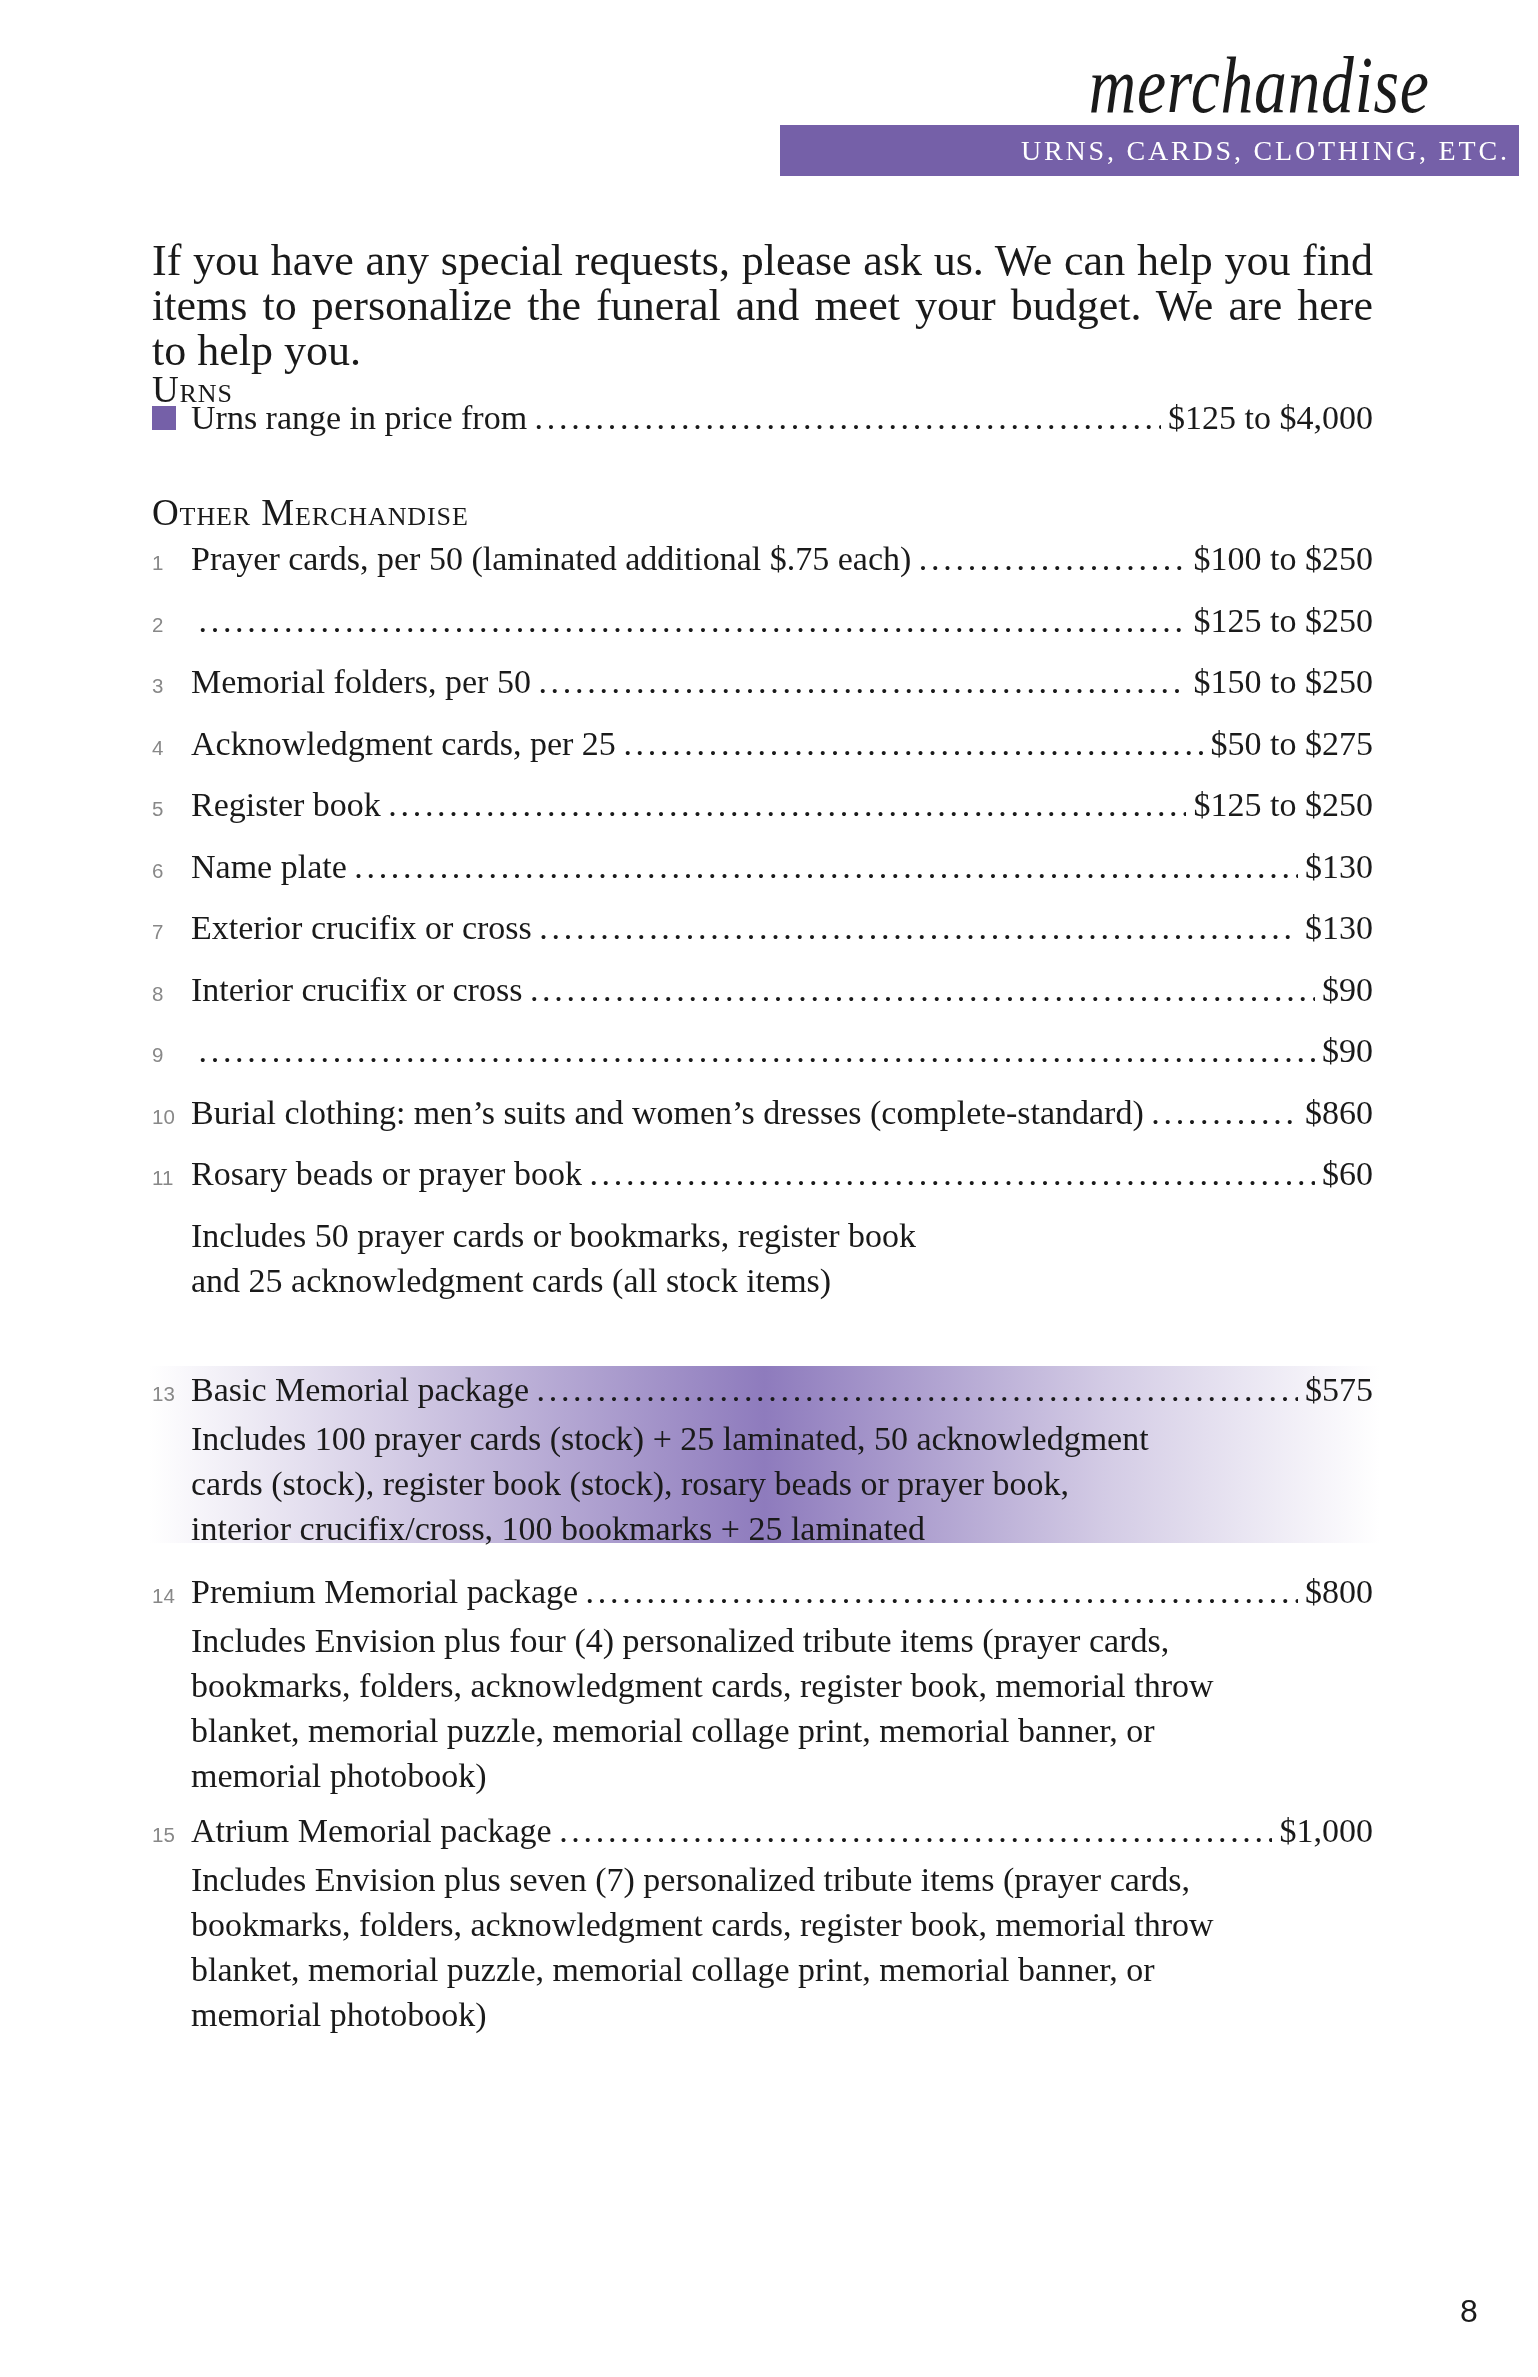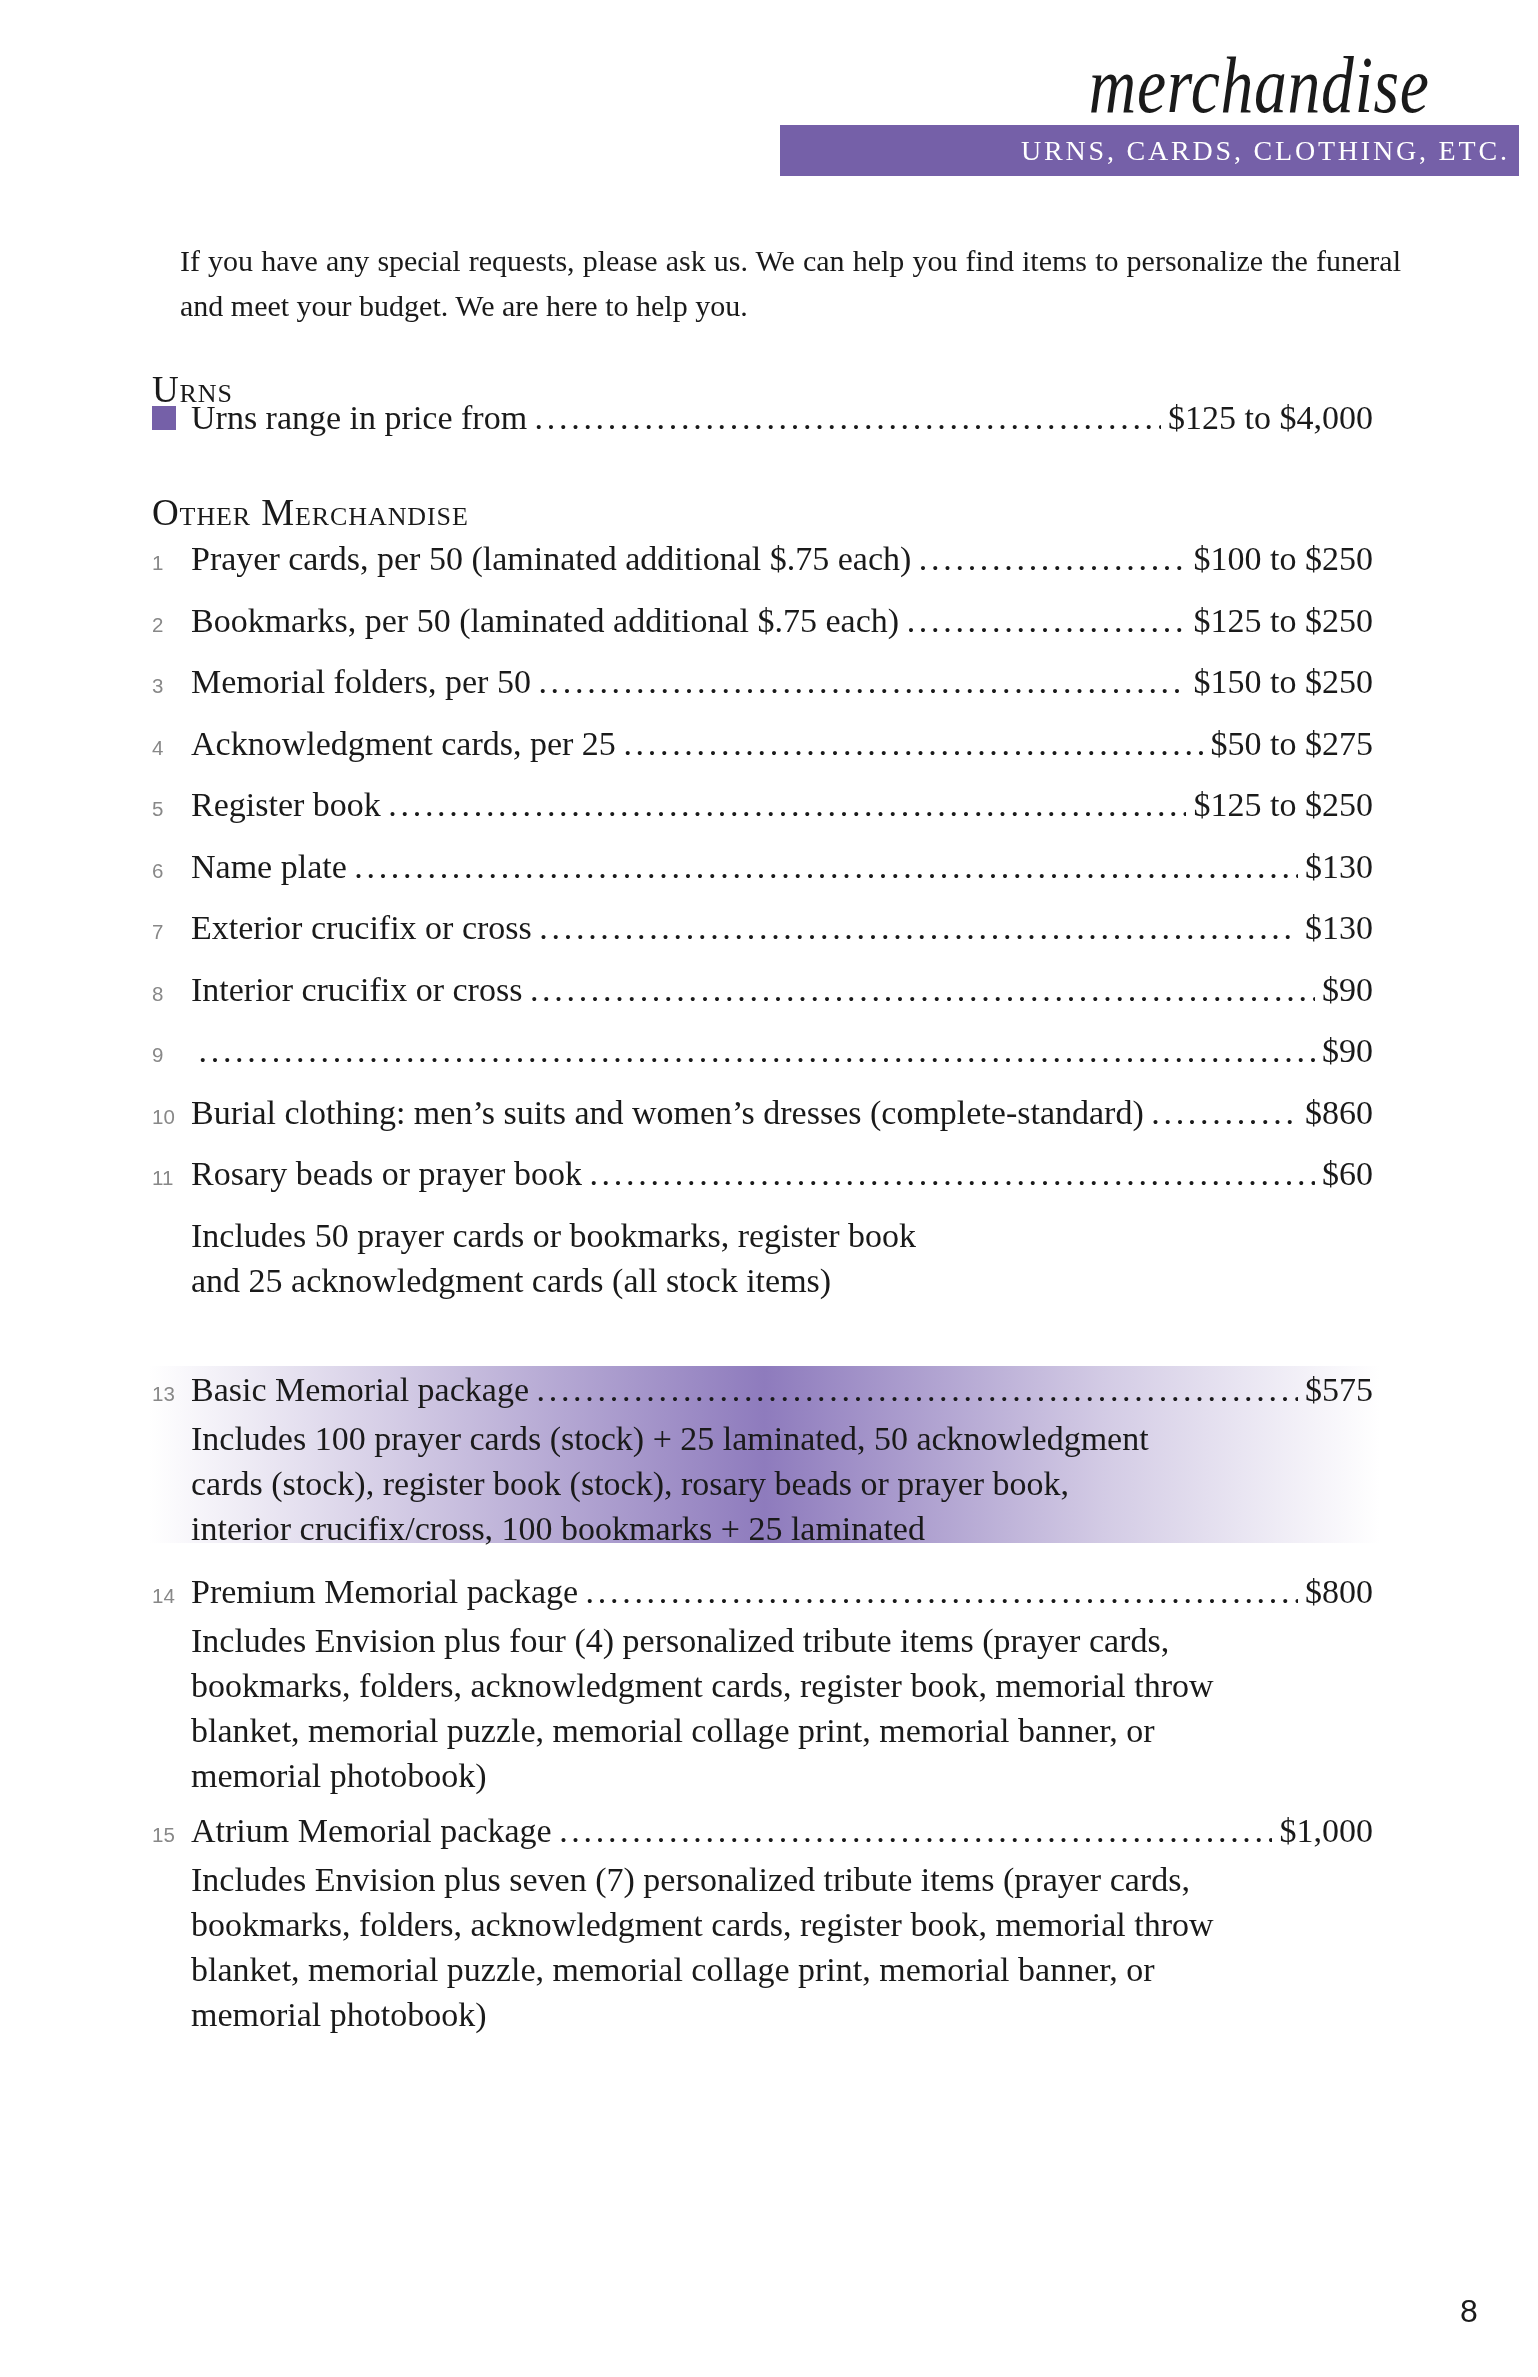--- a/index.html
+++ b/index.html
@@ -3,22 +3,22 @@
 <meta charset="utf-8">
 <style>
   html, body { margin:0; padding:0; background:#ffffff; }
   body { width:1538px; height:2377px; position:relative; overflow:hidden;
          font-family:"Liberation Serif", "DejaVu Serif", serif; color:#1a1a1a; }
   .title { position:absolute; right:108px; top:43px; font-style:italic;
            font-size:80px; line-height:84px; letter-spacing:0.9px; transform:scaleX(0.82); transform-origin:right center; }
   .banner { position:absolute; left:780px; top:125px; width:739px; height:51px;
             background:#7560a8; color:#fff; font-size:28px; letter-spacing:2.8px;
             text-align:right; line-height:52px; padding-right:9.3px; box-sizing:border-box; }
-  .intro { position:absolute; left:152px; top:238px; width:1221px; font-size:30px;
-           line-height:45px; text-align:justify; text-align-last:left;margin-left:28px; }
+  .intro { position:absolute; left:152px; top:238px; width:1221px; font-size:44px;
+           line-height:45px; text-align:justify; text-align-last:left; }
   .section-head { position:absolute; left:152px; font-size:37px; font-variant:small-caps; letter-spacing:0.9px; }
   .row { position:absolute; left:152px; width:1221px; font-size:34px; line-height:45px; }
   .line { display:flex; align-items:baseline; }
   .num { width:39px; font-family:"Liberation Sans", sans-serif; font-size:20.5px; color:#888; flex:none; }
   .sq { width:24px; height:24px; background:#7560a8; flex:none; margin-right:15px; align-self:center; }
   .label { flex:none; white-space:nowrap; }
   .dots { flex:1; overflow:hidden; white-space:nowrap; margin:0 7.5px; letter-spacing:3.7px; }
   .dots::after { content:"................................................................................................................................................................"; }
   .price { flex:none; white-space:nowrap; }
   .desc { padding-left:39px; }
@@ -54,21 +54,20 @@
       <div class="line">
         <span class="num">1</span>
         <span class="label">Prayer cards, per 50 (laminated additional $.75 each)</span>
         <span class="dots"></span>
         <span class="price">$100 to $250</span>
       </div>
     </div>
     <div class="row" style="top: 598px;">
       <div class="line">
         <span class="num">2</span>
-        <span class="label">Bookmarks, per 50 (laminated additional $.75 each)</span>
         <span class="dots"></span>
         <span class="price">$125 to $250</span>
       </div>
     </div>
     <div class="row" style="top: 659px;">
       <div class="line">
         <span class="num">3</span>
         <span class="label">Memorial folders, per 50</span>
         <span class="dots"></span>
         <span class="price">$150 to $250</span>

